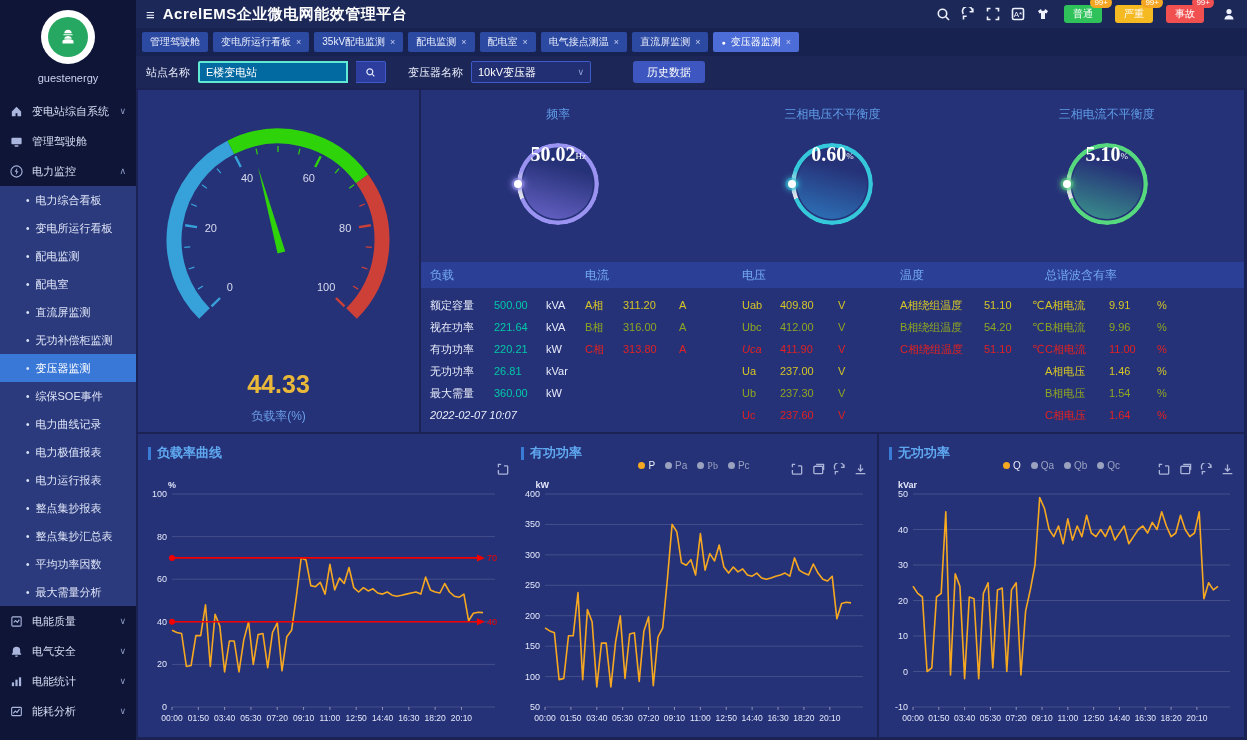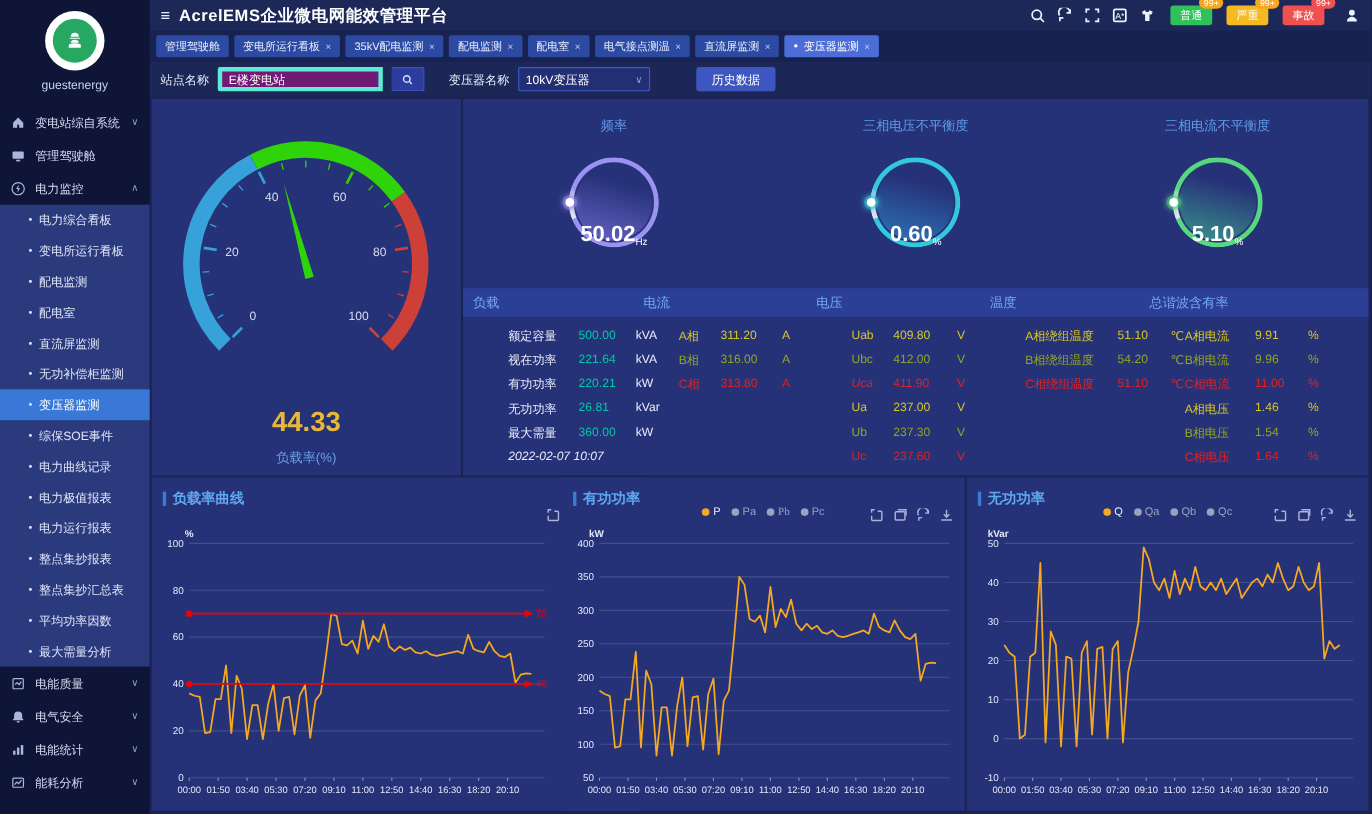--- a/index.html
+++ b/index.html
@@ -34,21 +34,21 @@
   .alarm-badge { position:absolute; right:-10px; top:-8px; background:#f5a623; color:#fff; border-radius:8px; font-size:8px; padding:1px 4px; }
   .tabbar { position:absolute; left:136px; top:28px; width:1111px; height:28px; background:#182250; display:flex; align-items:flex-end; padding:0 6px 4px 6px; gap:5px; }
   .tab { background:#2d4aa3; color:#e8edfc; font-size:10px; padding:3px 8px; border-radius:2px; display:flex; align-items:center; gap:5px; cursor:pointer; white-space:nowrap; }
   .tab.active { background:#4c6cd8; color:#fff; }
   .tab .tx { font-size:9px; color:#c3cdf0; cursor:pointer; }
   .tab .dot { font-size:7px; }
 
   
   .filterbar { position:absolute; left:136px; top:56px; width:1111px; height:32px; background:#1d2757; display:flex; align-items:center; padding:0 10px; gap:8px; }
   .flabel { color:#e8ecfa; font-size:11px; }
-  .finput { width:150px; height:22px; background:#701a75; border:4px solid #5eead4; border-radius:2px 0 0 2px; color:#fff; font-size:11px; padding:0 6px; outline:none; }
+  .finput { width:150px; height:22px; background:#0369a1; border:2px solid #5eead4; border-radius:2px 0 0 2px; color:#fff; font-size:11px; padding:0 6px; outline:none; }
   .fsearch { width:30px; height:22px; background:#2c3d9d; border:1px solid #3e59c9; border-left:none; border-radius:0 2px 2px 0; display:flex; align-items:center; justify-content:center; cursor:pointer; }
   .fsearch svg { width:11px; height:11px; stroke:#dfe6ff; fill:none; stroke-width:1.8; }
   .fselect { width:120px; height:22px; background:#232f73; border:1px solid #3e59c9; border-radius:2px; color:#fff; font-size:11px; padding:0 6px; display:flex; align-items:center; cursor:pointer; }
   .fselect .chev { margin-left:auto; color:#8fa0d8; font-size:9px; }
   .hist-btn { height:22px; background:#3e57c0; border:none; border-radius:3px; color:#fff; font-size:11px; padding:0 14px; margin-left:34px; cursor:pointer; }
 
   
   .panel { position:absolute; background:#263278; }
   .gauge-panel { left:138px; top:90px; width:281px; height:342px; }
   .right-panel { left:421px; top:90px; width:823px; height:342px; }
@@ -57,30 +57,30 @@
   .gauge-cap { position:absolute; left:0; width:100%; top:318px; text-align:center; color:#6b9fe8; font-size:12px; }
 
   
   .kpi-row { display:flex; height:170px; }
   .kpi { flex:1; display:flex; flex-direction:column; align-items:center; }
   .kpi-title { color:#5f9de8; font-size:12px; margin-top:16px; }
   .ring-wrap { position:relative; width:82px; height:82px; margin-top:20px; }
   .ring { position:absolute; inset:0; border-radius:50%; }
   .ring-fill { position:absolute; inset:6px; border-radius:50%; opacity:.8; }
   .ring-dot { position:absolute; left:-3px; top:50%; margin-top:-4px; width:8px; height:8px; border-radius:50%; background:#fff; }
-  .kpi-val { position:absolute; inset:0; display:flex; align-items:flex-end; justify-content:center; color:#fff; font-weight:bold; font-size:20px; }
+  .kpi-val { position:absolute; inset:0; display:flex; align-items:flex-start; justify-content:center; color:#fff; font-weight:bold; font-size:20px;font-family:Liberation Serif, serif; }
   .kpi-unit { font-size:9px; font-weight:normal; margin-top:8px; }
 
   
   .tbl-head { position:absolute; left:0; right:0; top:172px; height:26px; background:#2b3f96; }
   .tbl-head span { position:absolute; top:5px; color:#74aaf2; font-size:12px; }
   .tbl-body { position:absolute; left:0; right:0; top:204px; bottom:0; }
   .tcol { position:absolute; top:0; }
   .trow { display:flex; align-items:center; height:22px; font-size:11px; }
-  .trow .tl { flex:none;margin-left:32px; }
+  .trow .tl { flex:none; }
   .trow .tv { flex:none; margin-left:8px; }
   .trow .tu { flex:none; margin-left:8px; color:#e8ecfa; }
   .trow.wide { color:#e8ecfa; }
 
   
   .chart-head { position:absolute; left:10px; top:10px; display:flex; align-items:center; }
   .chart-head .bar { width:3px; height:13px; background:#3a7bd5; margin-right:6px; }
   .chart-head .ct { color:#5fa8f0; font-size:13px; font-weight:bold; }
   .toolbox { position:absolute; right:10px; top:28px; display:flex; gap:8px; }
   .toolbox svg { width:13px; height:13px; stroke:#aab4d8; fill:none; stroke-width:1.4; cursor:pointer; }

